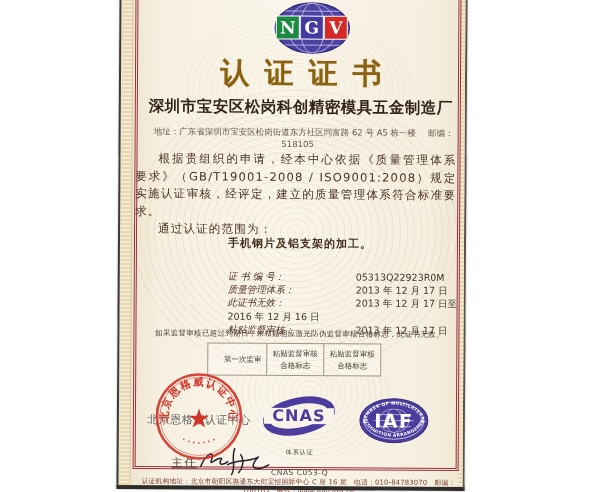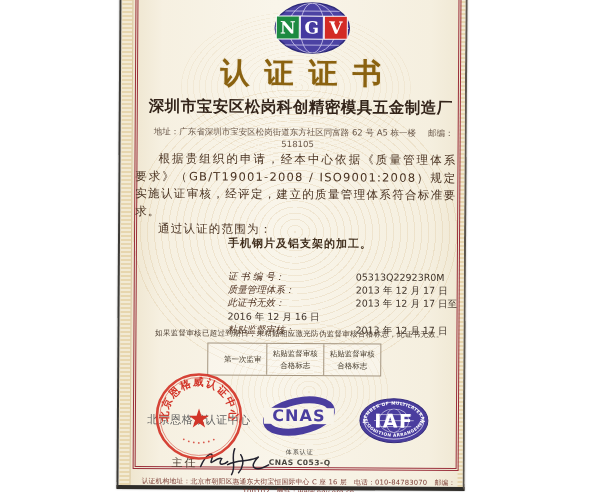--- a/index.html
+++ b/index.html
@@ -74,24 +74,24 @@
   }
   .atable .cell:last-child { border-right:none; }
   .c1 { width:48px;margin-left:11px; } .c2 { width:57px; } .c3 { width:44px; } .c4 { width:56px; }
 
   .issuer-print { position:absolute; left:26px; top:413px; width:108px; text-align:center;
                   font-size:11px; color:#616161; letter-spacing:.5px; z-index:1; }
   .seal { position:absolute; left:35px; top:372px; z-index:2; }
   .cnas { position:absolute; left:143px; top:394px; }
   .cnas-cap { position:absolute; left:141px; top:448px; width:80px; text-align:center; color:#4a463f; }
   .cnas-cap .cap1 { font-size:6px; letter-spacing:1px; }
-  .cnas-cap .cap2 { font-size:7.5px; font-weight:bold; letter-spacing:.5px; margin-top:1px; }
+  .cnas-cap .cap2 { font-size:7.5px; font-weight:normal; letter-spacing:.5px; margin-top:11px; }
   .iaf { position:absolute; left:240px; top:397px; }
 
-  .director { position:absolute; left:53px; top:456px; font-size:11px; color:#4a3a2e; letter-spacing:2px; }
+  .director { position:absolute; left:53px; top:456px; font-size:11px; color:#4a3a2e; letter-spacing:2px;text-decoration:underline; }
   .sig { position:absolute; left:76px; top:445px; }
 
   .footer { top:477px; font-size:6.8px; color:#7a3b33; letter-spacing:.2px; }
 </style>
 </head>
 <body>
 
 <div class="canvas">
   <div class="cert">
     <div class="band-left"></div>

